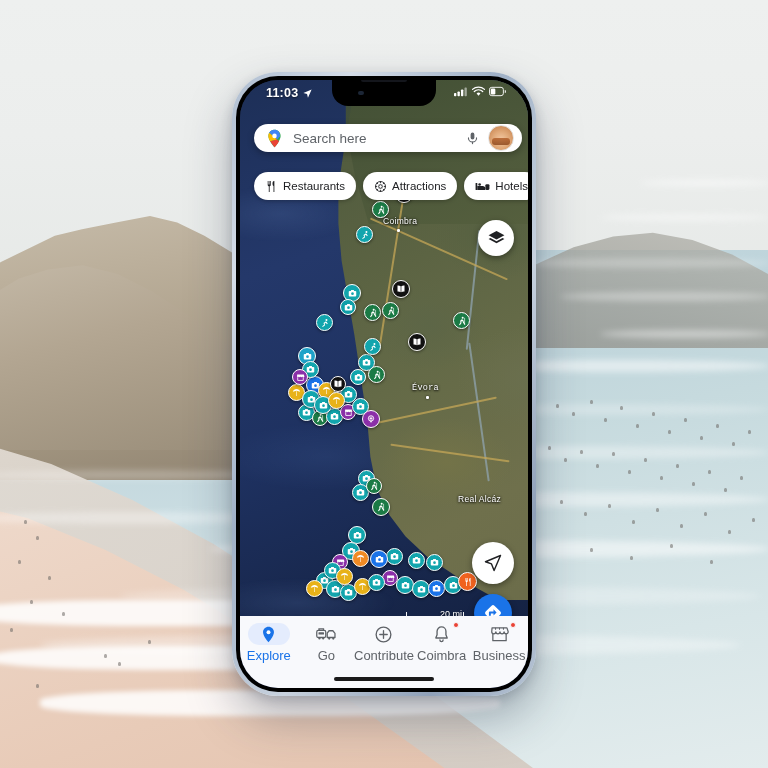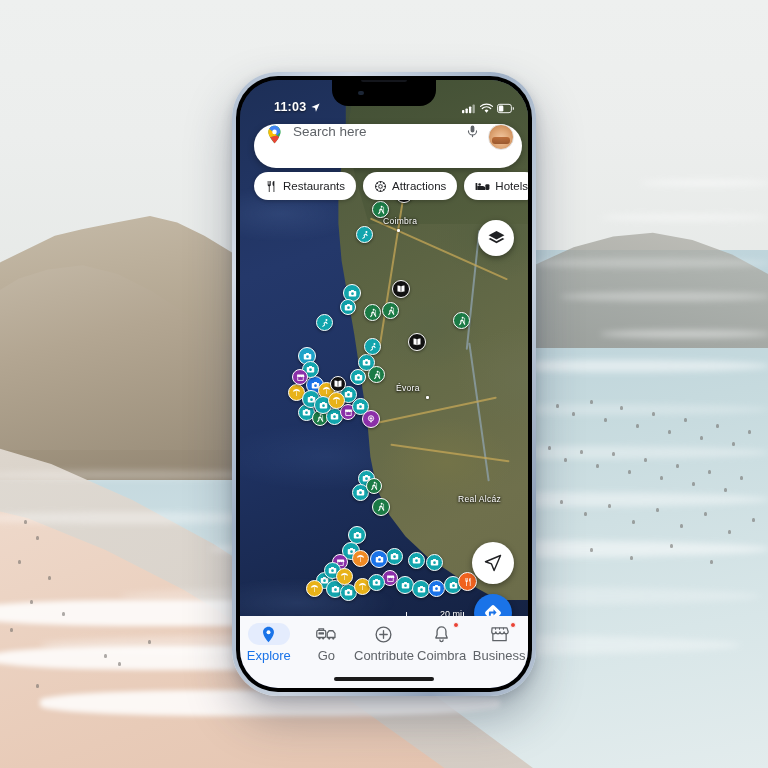--- a/index.html
+++ b/index.html
@@ -148,22 +148,22 @@
     position: absolute; border-radius: 50%;
     border: 1.6px solid #fff; display: flex;
     align-items: center; justify-content: center;
     box-shadow: 0 1px 3px rgba(0,0,0,.45);
     color: #fff;
   }
   .pin svg { display: block; }
 
   
   .statusbar {
-    position: absolute; left: 8px; top: 0; width: 100%; height: 34px;
-    display: flex; align-items: flex-end; justify-content: space-between;
+    position: absolute; left: 0; top: 0; width: 100%; height: 34px;
+    display: flex; align-items: flex-start; justify-content: space-between;
     padding: 6px 22px 0 26px; z-index: 12; pointer-events: none;
   }
   .sb-time {
     color: #fff; font-size: 12.5px; font-weight: bold; letter-spacing: .2px;
     display: flex; align-items: center; gap: 4px;
     text-shadow: 0 1px 2px rgba(0,0,0,.55);
   }
   .sb-right { display: flex; align-items: center; gap: 4px; }
   .notch {
     position: absolute; left: 50%; top: 0; transform: translateX(-50%);
@@ -174,22 +174,22 @@
     position: absolute; left: 26px; top: 11px; width: 6px; height: 4px;
     background: #1c2636; border-radius: 3px;
   }
   .notch-speaker {
     position: absolute; left: 50%; top: -2px; transform: translateX(-50%);
     width: 46px; height: 4px; background: #14161c; border-radius: 3px;
   }
 
   
   .searchbar {
-    position: absolute; left: 14px; top: 44px; width: 268px; height: 44px;
-    background: #fff; border-radius: 22px; display: flex; 
+    position: absolute; left: 14px; top: 44px; width: 268px; height: 28px;
+    background: #fff; border-radius: 22px; display: flex; align-items: center;
     padding: 0 8px 0 10px; gap: 8px; z-index: 11;
     box-shadow: 0 2px 7px rgba(0,0,0,.3);
   }
   .search-text {
     flex: 1; font-size: 13.5px; color: #5f6368;
     font-family: "Liberation Sans", sans-serif;
   }
   .avatar {
     width: 26px; height: 26px; border-radius: 50%;
     background: radial-gradient(circle at 50% 58%, #f3c9a4 0%, #e0a878 45%, #cf8f5c 75%, #f6ece2 100%);
@@ -385,21 +385,21 @@
           <div class="road" style="left:124px;top:168px;width:150px;height:1.6px;
                transform:rotate(24deg);"></div>
           <div class="road" style="left:128px;top:330px;width:130px;height:1.6px;
                transform:rotate(-12deg);"></div>
           <div class="road" style="left:150px;top:372px;width:120px;height:1.6px;
                transform:rotate(8deg);"></div>
 
           <div id="labels-layer">
               <div class="map-label" style="left: 143px; top: 136px;">Coimbra</div>
               <div class="map-dot" style="left: 157px; top: 149px;"></div>
-              <div class="map-label" style="left: 156px; top: 303px;">Évora</div>
+              <div class="map-label" style="left: 172px; top: 303px; font-family: Liberation Mono, monospace;">Évora</div>
               <div class="map-dot" style="left: 186px; top: 316px;"></div>
               <div class="map-label" style="left: 218px; top: 414px;">Real Alcáz</div>
             </div>
           <div id="pins-layer">
               <div class="pin" style="left: 116px; top: 146px; width: 17px; height: 17px; background: rgb(18, 165, 173); color: rgb(18, 165, 173); z-index: 2;">
                 <svg width="10" height="10" viewBox="0 0 24 24">
                   <circle cx="15.5" cy="4.6" r="2.4" fill="#fff"></circle>
                   <path d="M13.4 8.2 L8.4 12 l1.4 4.4 -4.6 3.4 1.4 2 5.6-4.2 -1.2-4 3.2-2.2 2.2 3.4 2.2-1.2 -2.8-4.6z" fill="#fff"></path>
                 </svg>
               </div>

